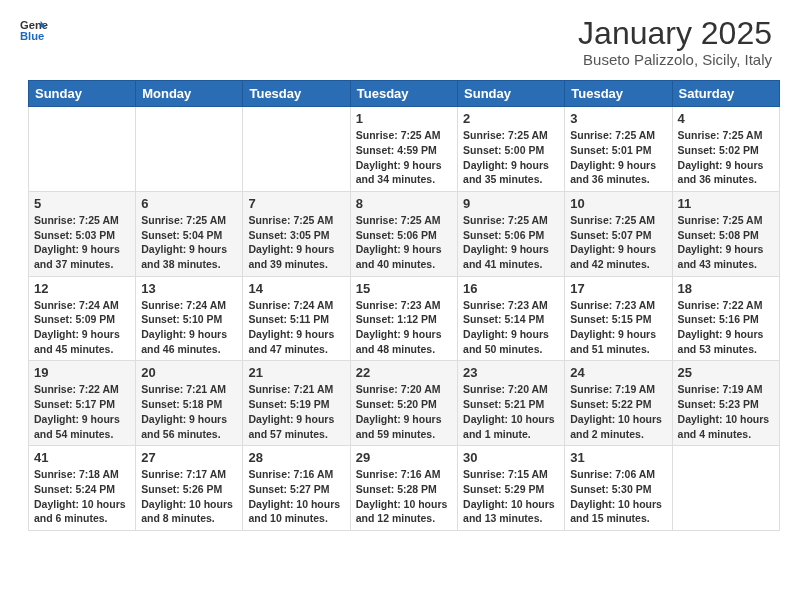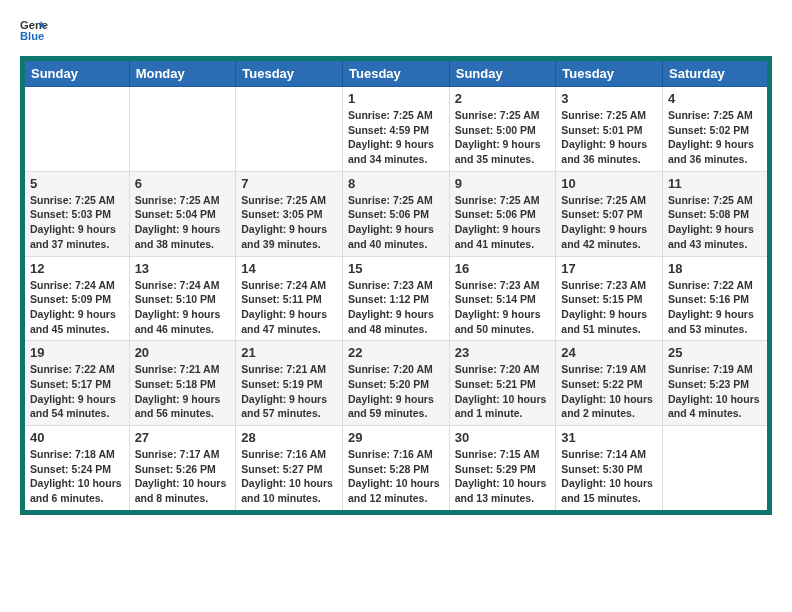--- a/index.html
+++ b/index.html
@@ -38,21 +38,22 @@
       color: #333;
       line-height: 1.1;
     }
     .calendar-subtitle {
       font-size: 15px;
       color: #555;
     }
     .calendar {
       width: 100%;
       border-collapse: collapse;
-      border: 5px solid #0f766e;
+      border: 1px solid #0f766e;
+      margin-left: 8px;
     }
     .calendar th {
       background-color: #2a6db5;
       color: #fff;
       text-align: left;
       padding: 5px 6px;
       font-size: 13px;
       font-weight: bold;
       border: 1px solid #1e5a9a;
     }
@@ -88,20 +89,24 @@
 <body>
 
 <div class="container">
   <div class="header">
     <div class="logo">
       <svg class="logo-icon" viewBox="0 0 30 30">
         <text x="0" y="14" font-size="12" font-weight="bold" fill="#333">General</text>
         <text x="0" y="26" font-size="12" font-weight="bold" fill="#1a6bbf">Blue</text>
         <polygon points="22,5 28,12 22,12" fill="#1a6bbf"></polygon>
       </svg>
+    </div>
+    <div class="title-block">
+      <div class="calendar-title">January 2025</div>
+      <div class="calendar-subtitle">Buseto Palizzolo, Sicily, Italy</div>
     </div>
   </div>
 
   <table class="calendar">
     <thead>
       <tr>
         <th>Sunday</th>
         <th>Monday</th>
         <th>Tuesday</th>
         <th>Tuesday</th>
@@ -292,21 +297,21 @@
           <td>
             <span class="day-num">25</span>
             <div class="day-info">Sunrise: 7:19 AM
 Sunset: 5:23 PM
 Daylight: 10 hours
 and 4 minutes.</div>
           </td>
         </tr>
         <tr>
           <td>
-            <span class="day-num">40</span>
+            <span class="day-num">41</span>
             <div class="day-info">Sunrise: 7:18 AM
 Sunset: 5:24 PM
 Daylight: 10 hours
 and 6 minutes.</div>
           </td>
           <td>
             <span class="day-num">27</span>
             <div class="day-info">Sunrise: 7:17 AM
 Sunset: 5:26 PM
 Daylight: 10 hours
@@ -328,21 +333,21 @@
           </td>
           <td>
             <span class="day-num">30</span>
             <div class="day-info">Sunrise: 7:15 AM
 Sunset: 5:29 PM
 Daylight: 10 hours
 and 13 minutes.</div>
           </td>
           <td>
             <span class="day-num">31</span>
-            <div class="day-info">Sunrise: 7:14 AM
+            <div class="day-info">Sunrise: 7:06 AM
 Sunset: 5:30 PM
 Daylight: 10 hours
 and 15 minutes.</div>
           </td>
           <td class="empty-cell"></td>
         </tr>
       </tbody>
   </table>
 </div>
 

